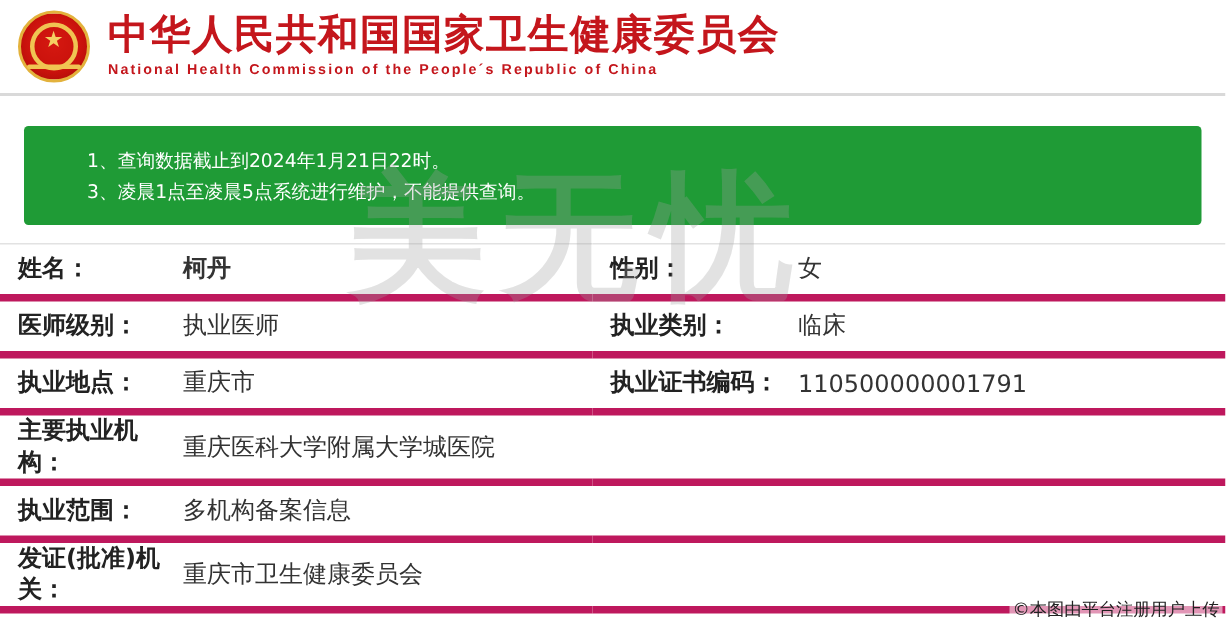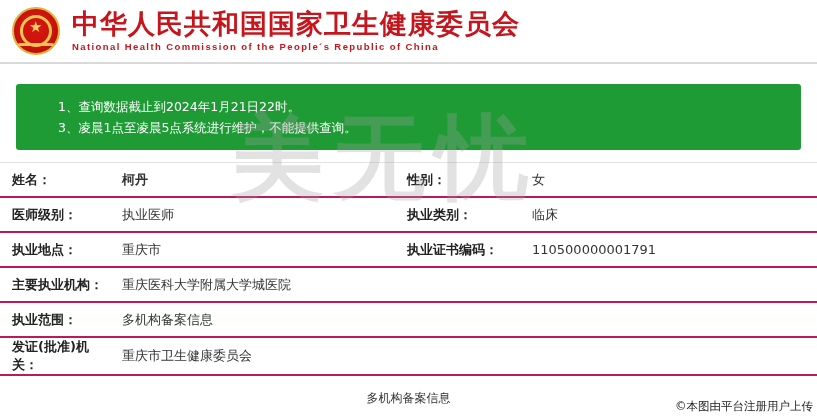--- a/index.html
+++ b/index.html
@@ -112,23 +112,23 @@
 
   
   .table {
     width: 100%;
     border-collapse: collapse;
     table-layout: fixed;
     font-family: "DejaVu Sans", sans-serif;
   }
   .table td {
     border-top: 1px solid #e2e2e2;
-    border-bottom: 2px solid #be185d;
+    border-bottom: 5px solid #be185d;
     height: 33px;
-    font-size: 13px;
+    font-size: 16px;
     color: #333;
     padding: 0;
     vertical-align: middle;
   }
   td.label {
     width: 110px;
     padding-left: 12px;
     font-weight: bold;
     color: #222;
   }

